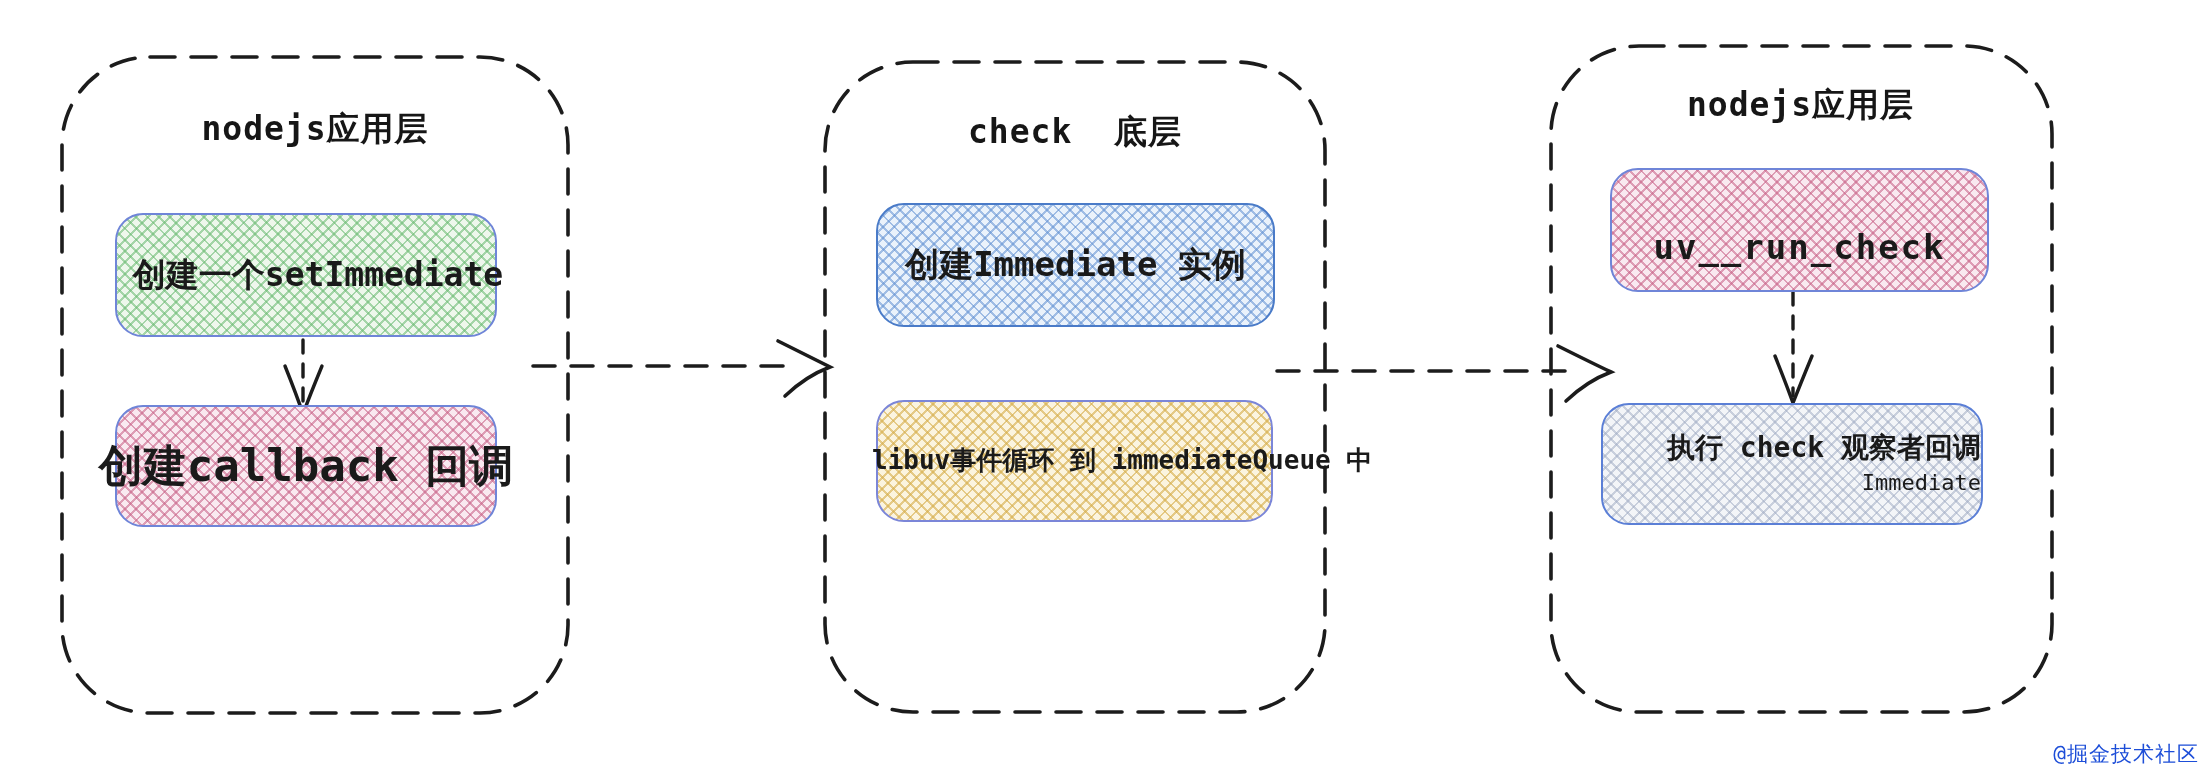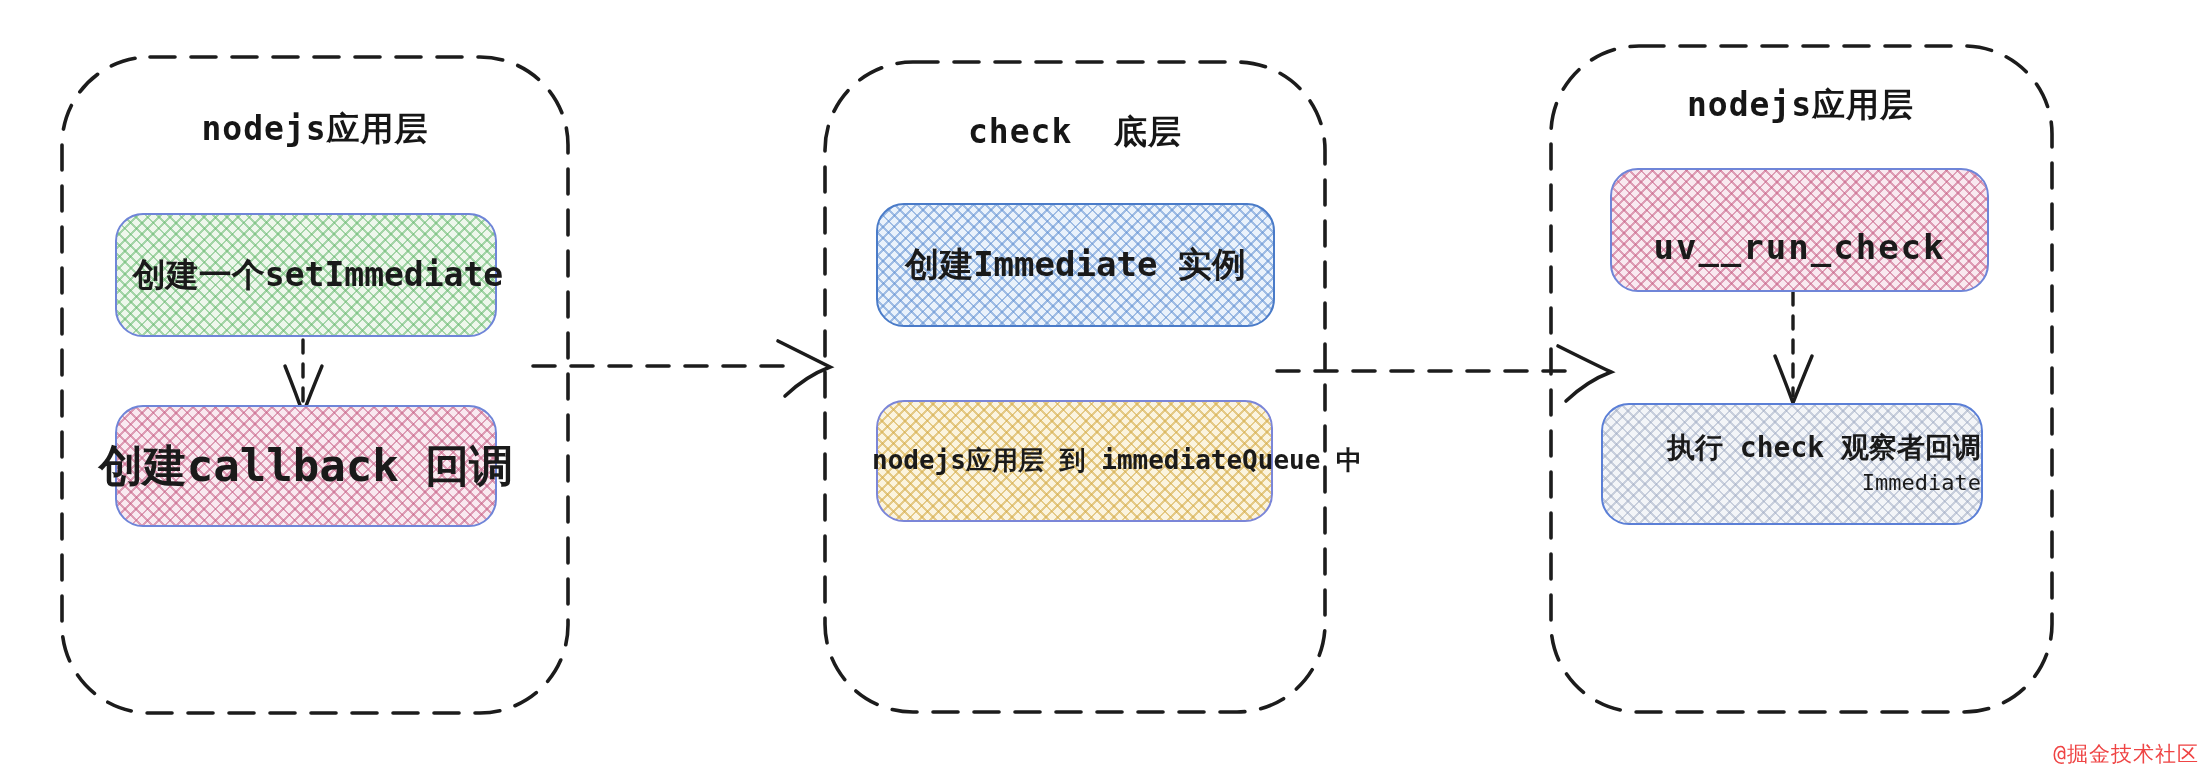--- a/index.html
+++ b/index.html
@@ -92,21 +92,21 @@
     background-image:
       repeating-linear-gradient(45deg,  rgba(158,170,194,0.5) 0 2px, transparent 2px 8px),
       repeating-linear-gradient(-45deg, rgba(158,170,194,0.5) 0 2px, transparent 2px 8px);
     border: 2.5px solid #5b7fd6;
   }
   .watermark {
     position: absolute;
     right: 20px;
     bottom: 16px;
     font-size: 21px;
-    color: #ef4444;
+    color: #1d4ed8;
     letter-spacing: 1px;
     z-index: 2;
   }
 </style>
 </head>
 <body>
 
 <div class="stage">
 
   <svg class="lines-layer" viewBox="0 0 2202 784" xmlns="http://www.w3.org/2000/svg" fill="none">
@@ -149,21 +149,21 @@
   </section>
 
   <section class="group" style="left:823px; top:60px; width:504px; height:653px;">
     <h2 class="group-title" style="margin-top:50px;">check  底层</h2>
 
     <div class="node-box v-blue" style="left:53px; top:143px; width:395px; height:120px;">
       <span class="bx-label" style="font-size:34px;">创建Immediate 实例</span>
     </div>
 
     <div class="node-box v-yellow" style="left:53px; top:340px; width:393px; height:118px; align-items:flex-start;">
-      <span class="bx-label" style="font-size:26px; margin-left:-6px;">nodejs应用层 到 immediateQueue 中</span>
+      <span class="bx-label" style="font-size:26px; margin-left:-6px;">libuv事件循环 到 immediateQueue 中</span>
     </div>
   </section>
 
   <section class="group" style="left:1548px; top:45px; width:505px; height:669px;">
     <h2 class="group-title" style="margin-top:38px;">nodejs应用层</h2>
 
     <div class="node-box v-red" style="left:62px; top:123px; width:375px; height:120px;">
       <span class="bx-label" style="font-size:34px; letter-spacing:2px;margin-top:36px;">uv__run_check</span>
     </div>
 

